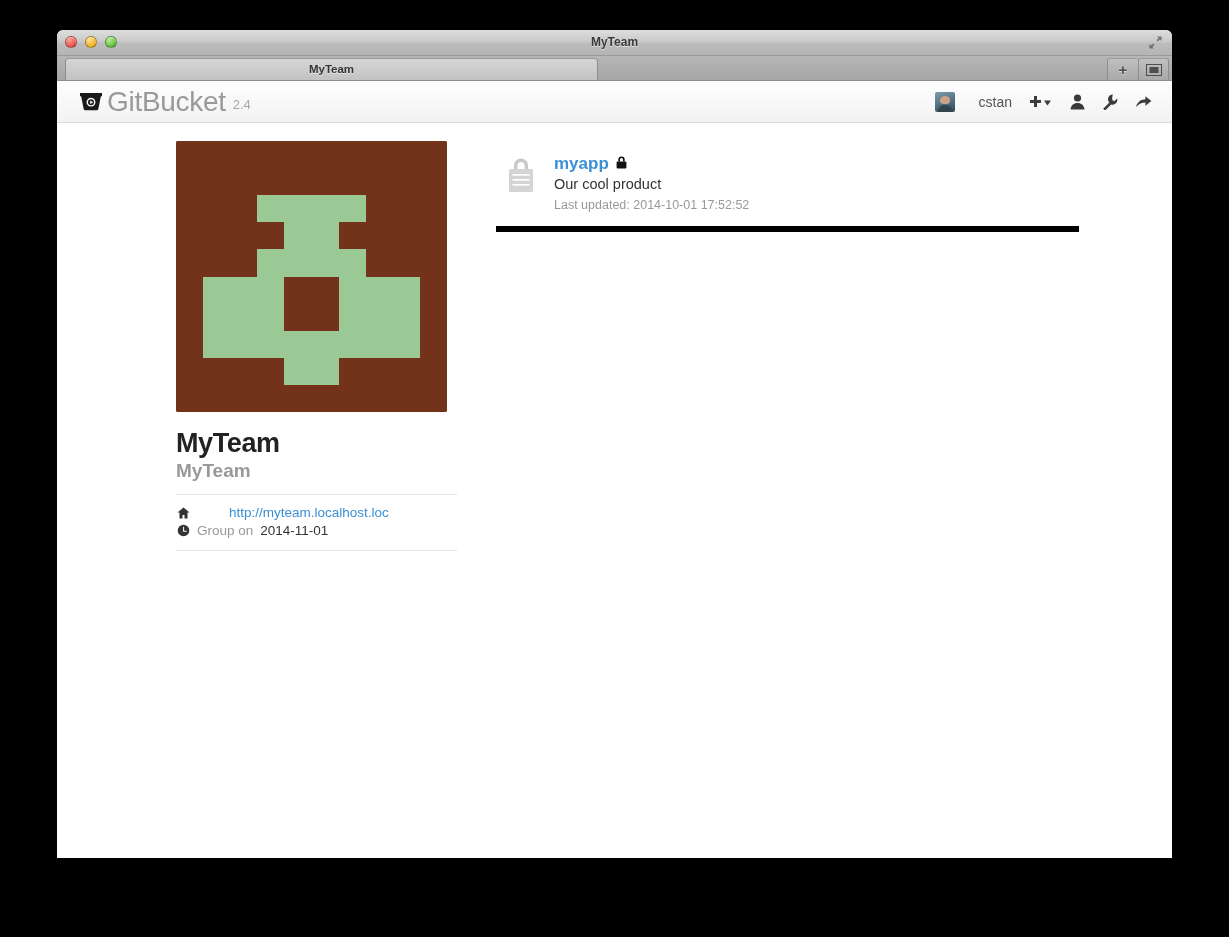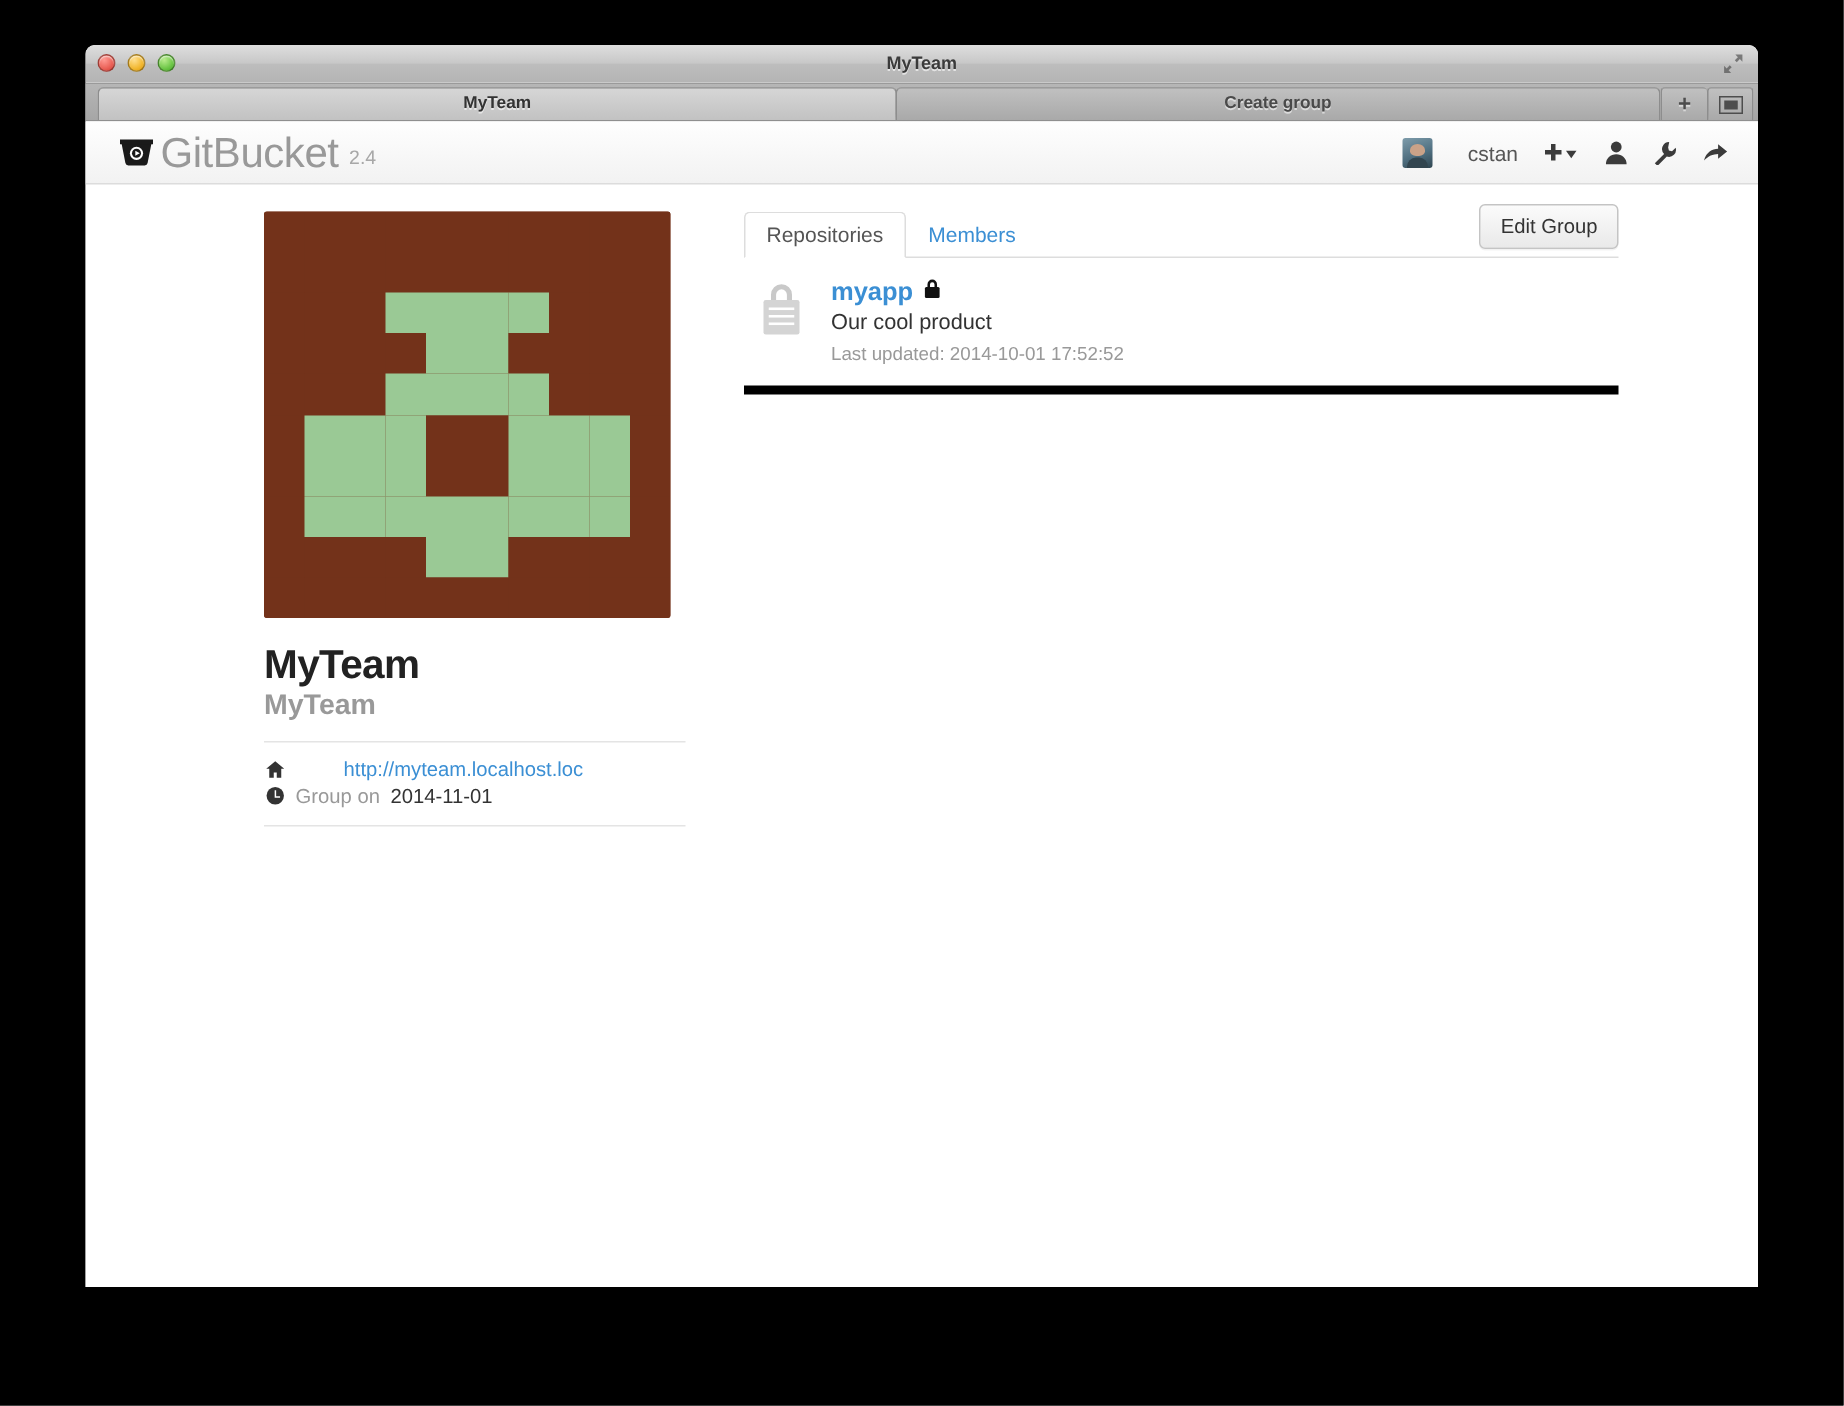--- a/index.html
+++ b/index.html
@@ -237,21 +237,20 @@
       <div class="dot green"></div>
     </div>
     <div class="win-title">MyTeam</div>
     <svg class="expand-icon" viewBox="0 0 16 16">
       <path d="M9.5 1.5h5v5l-1.8-1.8-2.2 2.2-1.4-1.4 2.2-2.2zM6.5 14.5h-5v-5l1.8 1.8 2.2-2.2 1.4 1.4-2.2 2.2z" fill="#4a4a4a"></path>
     </svg>
   </div>
 
   <div class="tabstrip">
     <div class="btab t1 active">MyTeam</div>
-    <div class="btab t2">Create group</div>
     <div class="tabtools">
       <div class="tabtool">+</div>
       <div class="tabtool last">
         <svg width="16" height="12" viewBox="0 0 16 12">
           <rect x="0.5" y="0.5" width="15" height="11" fill="none" stroke="#4d4d4d"></rect>
           <rect x="3.5" y="3" width="9" height="6" fill="#4d4d4d"></rect>
         </svg>
       </div>
     </div>
   </div>
@@ -433,25 +432,20 @@
             </svg>
           </span>
           <span class="meta-label">Group on</span>
           <span class="meta-value">2014-11-01</span>
         </div>
 
         <div class="side-rule"></div>
       </div>
 
       <div class="main">
-        <div class="tabs">
-          <div class="tab active">Repositories</div>
-          <div class="tab">Members</div>
-          <div class="edit-btn">Edit Group</div>
-        </div>
 
         <div class="repo-row">
           <div class="repo-icon">
             <svg width="30" height="38" viewBox="0 0 30 38">
               <path d="M8 13V9.5a7 7 0 0 1 14 0V13h-3.4V9.5a3.6 3.6 0 0 0-7.2 0V13z" fill="#c9c9c9"></path>
               <rect x="3" y="13" width="24" height="23" rx="1.5" fill="#d4d4d4"></rect>
               <rect x="6.5" y="18" width="17" height="1.7" fill="#fff"></rect>
               <rect x="6.5" y="23" width="17" height="1.7" fill="#fff"></rect>
               <rect x="6.5" y="28" width="17" height="1.7" fill="#fff"></rect>
             </svg>

